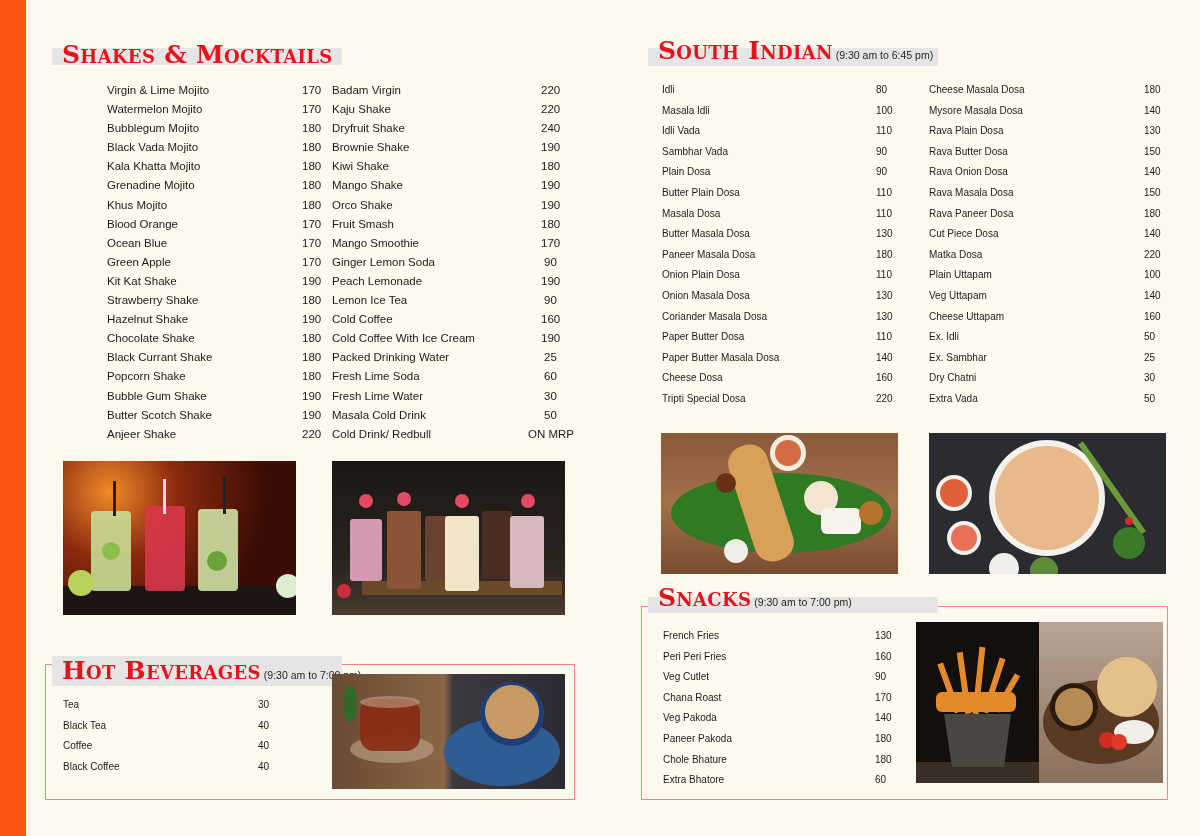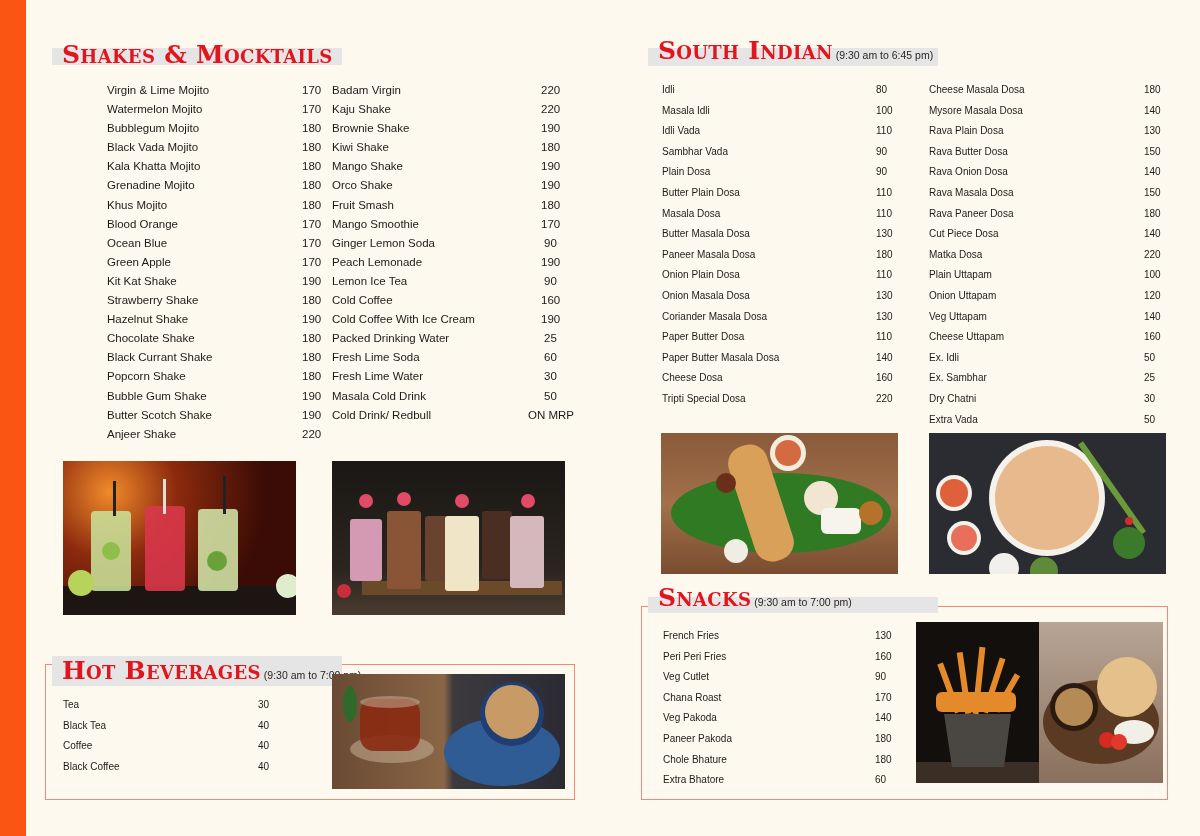--- a/index.html
+++ b/index.html
@@ -155,20 +155,24 @@
     </div>
   </div>
 <div class="list l-small" id="sm-col2" style="left:332px; top:81px; width:250px;">
     <div class="row">
       <span class="name">Badam Virgin</span>
       <span class="price" style="left: 209px;">220</span>
     </div>
     <div class="row">
       <span class="name">Kaju Shake</span>
       <span class="price" style="left: 209px;">220</span>
+    </div>
+    <div class="row">
+      <span class="name">Dryfruit Shake</span>
+      <span class="price" style="left: 209px;">240</span>
     </div>
     <div class="row">
       <span class="name">Brownie Shake</span>
       <span class="price" style="left: 209px;">190</span>
     </div>
     <div class="row">
       <span class="name">Kiwi Shake</span>
       <span class="price" style="left: 209px;">180</span>
     </div>
     <div class="row">
@@ -406,24 +410,20 @@
     </div>
     <div class="row">
       <span class="name">Matka Dosa</span>
       <span class="price" style="left: 215px;">220</span>
     </div>
     <div class="row">
       <span class="name">Plain Uttapam</span>
       <span class="price" style="left: 215px;">100</span>
     </div>
     <div class="row">
-      <span class="name">Onion Uttapam</span>
-      <span class="price" style="left: 215px;">120</span>
-    </div>
-    <div class="row">
       <span class="name">Veg Uttapam</span>
       <span class="price" style="left: 215px;">140</span>
     </div>
     <div class="row">
       <span class="name">Cheese Uttapam</span>
       <span class="price" style="left: 215px;">160</span>
     </div>
     <div class="row">
       <span class="name">Ex. Idli</span>
       <span class="price" style="left: 215px;">50</span>

